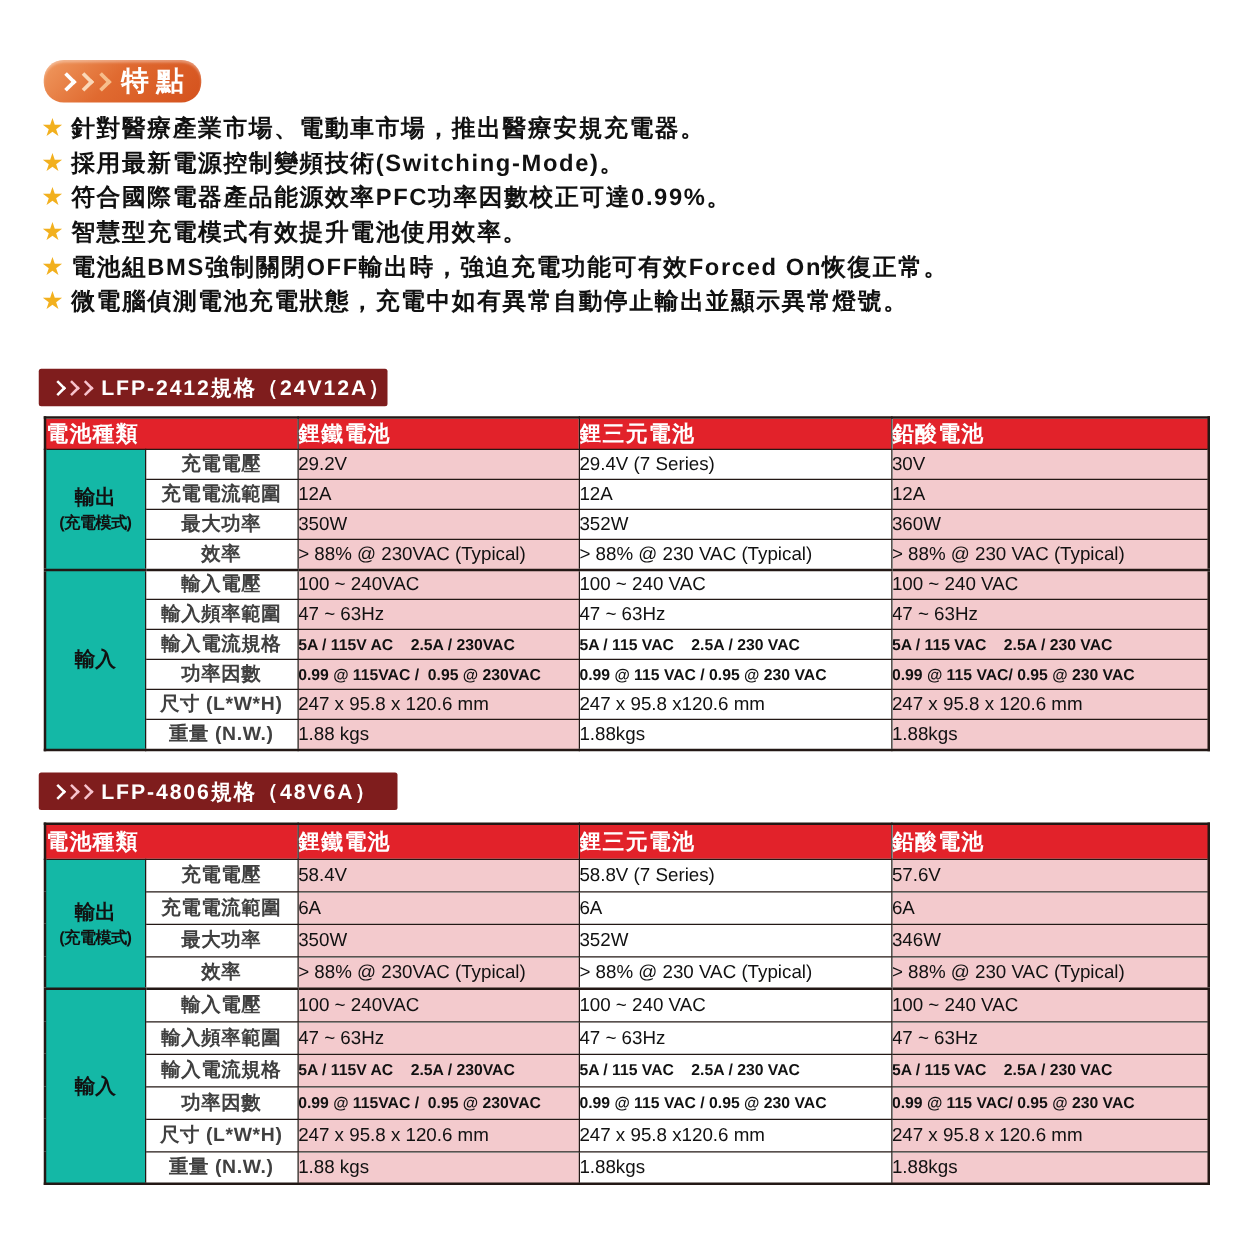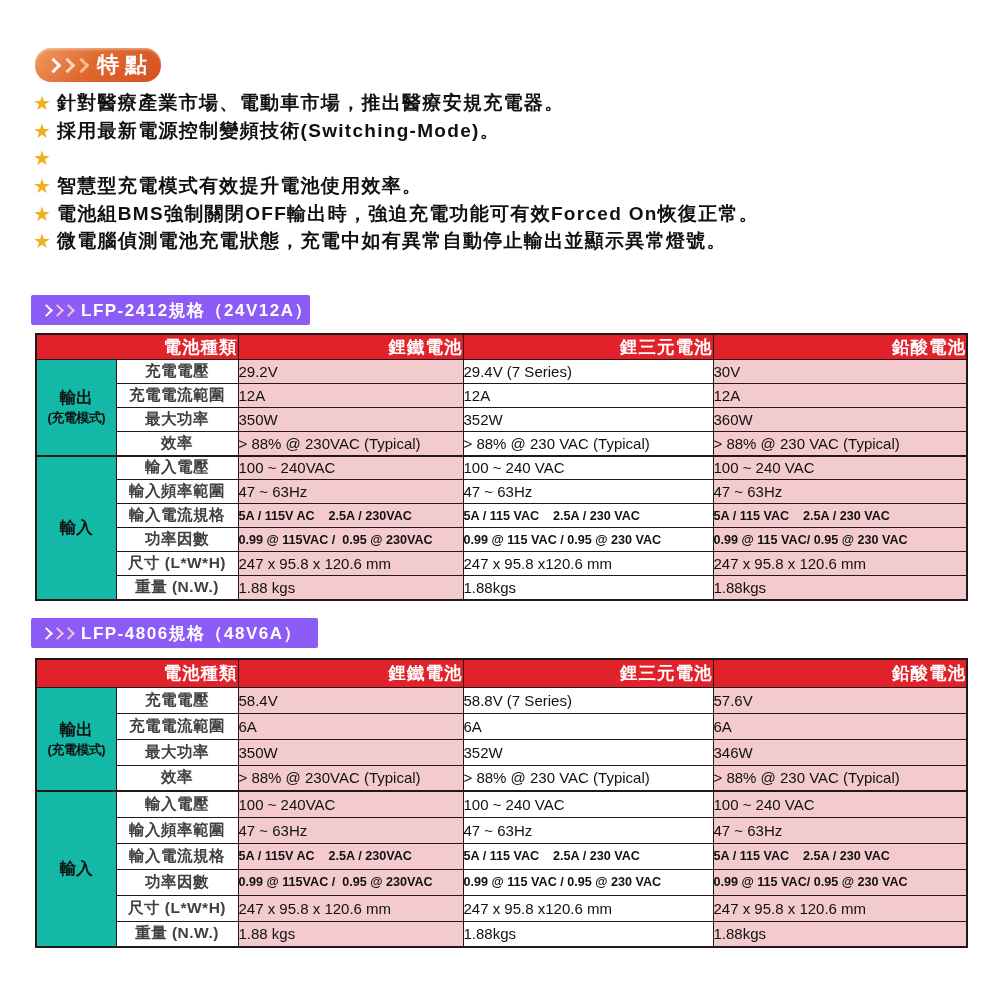--- a/index.html
+++ b/index.html
@@ -21,34 +21,34 @@
   .chv.p1{border-color:#fff;} .chv.p2,.chv.p3{border-color:#F7C3CD;}
   .tbl-badge .chv{width:7px;height:7px;border-top-width:2.6px;border-right-width:2.6px;margin-right:2px;}
 
   
   .features{position:absolute;left:33px;top:89px;margin:0;padding:0;list-style:none;}
   .features li{display:flex;align-items:center;height:27.7px;white-space:nowrap;}
   .star{color:#F2B01E;font-size:20px;margin-right:6px;line-height:1;}
   .ftext{font-size:19px;font-weight:bold;letter-spacing:1.3px;color:#111;}
 
   
-  .tbl-badge{position:absolute;left:31px;height:30px;background:#8b5cf6;border-radius:2px;
+  .tbl-badge{position:absolute;left:31px;height:30px;background:#7f1d1d;border-radius:2px;
              display:flex;align-items:center;padding-left:11px;box-sizing:border-box;text-align:right;}
   .tbl-badge .t-label{color:#fff;font-weight:bold;font-size:17px;letter-spacing:1.5px;margin-left:6px;white-space:nowrap;}
   #badge-t1{top:295px;width:279px;}
   #badge-t2{top:618px;width:287px;}
 
   
   .spec{position:absolute;left:35px;border-collapse:collapse;table-layout:fixed;width:931px;
         border:2.6px solid #231815;}
   .spec th,.spec td{border:1.6px solid #231815;padding:0;overflow:hidden;}
   #table1{top:333px;} #table2{top:658px;}
   .t1 thead tr{height:25px;} .t1 tbody tr{height:24px;}
   .t2 thead tr{height:28px;} .t2 tbody tr{height:26px;}
-  .head th{background:#E2222A;color:#fff;font-size:17.5px;font-weight:bold;letter-spacing:1px;text-align:right;}
+  .head th{background:#E2222A;color:#fff;font-size:17.5px;font-weight:bold;letter-spacing:1px;text-align:left;}
   .grp{background:#14b8a6;text-align:center;font-weight:bold;font-size:16.5px;color:#111;vertical-align:middle;}
   .grp .g2{display:block;font-size:13px;font-weight:bold;letter-spacing:-0.5px;}
   .grp .g1{display:block;}
   .lbl{background:#fff;text-align:center;padding-left:8px;font-weight:bold;font-size:15.5px;letter-spacing:0.5px;color:#404040;}
   .v{font-size:15px;text-align:left;padding-left:9px;color:#111;white-space:pre;font-weight:normal;}
   .p{background:#F3CACD;} .w{background:#ffffff;}
   tr.sm .v{font-size:12.6px;font-weight:bold;}
   tr.gsep > th, tr.gsep > td{border-top:2.6px solid #231815;margin-top:24px;}
 </style>
 </head>
@@ -69,20 +69,21 @@
     <li>
         <span class="star">★</span>
         <span class="ftext">針對醫療產業市場、電動車市場，推出醫療安規充電器。</span>
       </li>
     <li>
         <span class="star">★</span>
         <span class="ftext">採用最新電源控制變頻技術(Switching-Mode)。</span>
       </li>
     <li>
         <span class="star">★</span>
+        <span class="ftext">符合國際電器產品能源效率PFC功率因數校正可達0.99%。</span>
       </li>
     <li>
         <span class="star">★</span>
         <span class="ftext">智慧型充電模式有效提升電池使用效率。</span>
       </li>
     <li>
         <span class="star">★</span>
         <span class="ftext">電池組BMS強制關閉OFF輸出時，強迫充電功能可有效Forced On恢復正常。</span>
       </li>
     <li>

